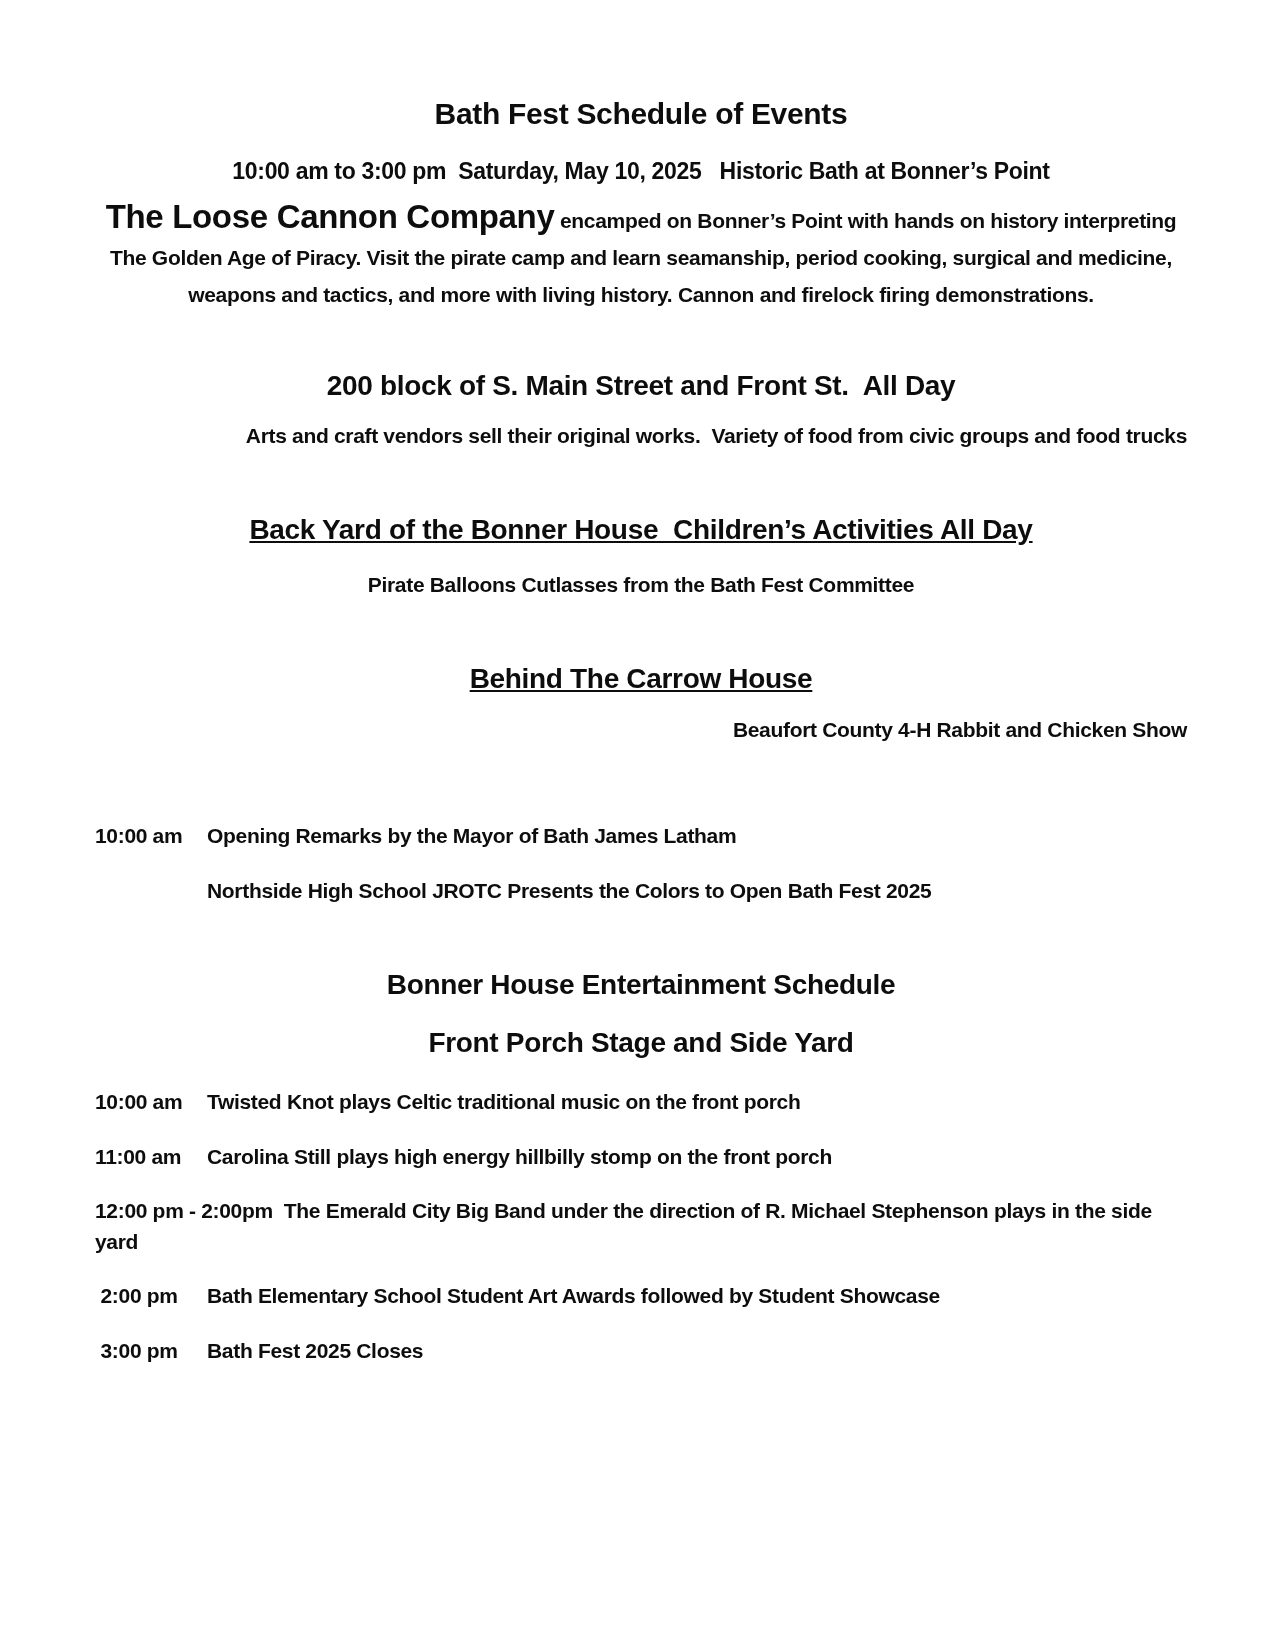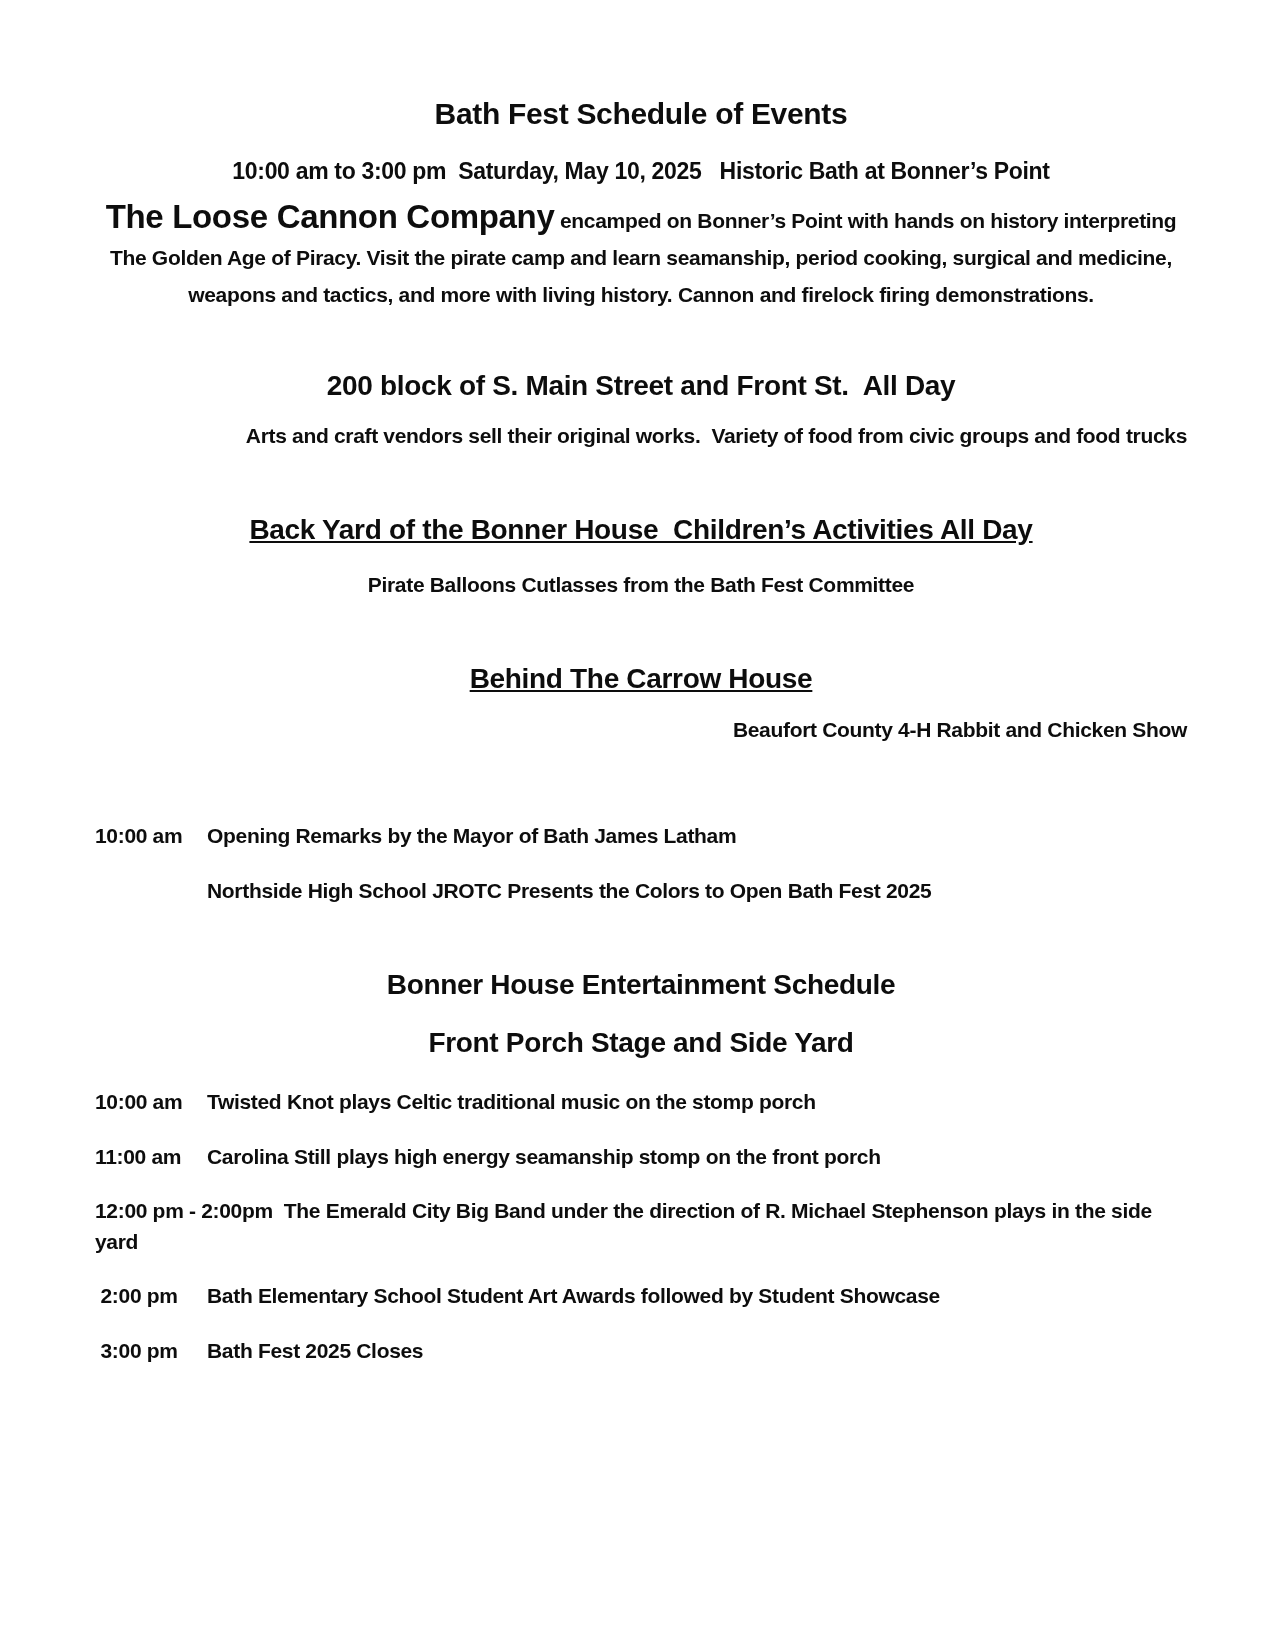--- a/index.html
+++ b/index.html
@@ -93,20 +93,20 @@
 
   <div class="sched-block">
     <p class="sched-row"><span class="time" data-bind="opening.items.0.time">10:00 am</span><span data-bind="opening.items.0.text">Opening Remarks by the Mayor of Bath James Latham</span></p>
     <p class="sched-row"><span class="time" data-bind="opening.items.1.time"></span><span data-bind="opening.items.1.text">Northside High School JROTC Presents the Colors to Open Bath Fest 2025</span></p>
   </div>
 
   <div class="ent-block">
     <h2 class="section-heading" data-bind="entertainment.heading">Bonner House Entertainment Schedule</h2>
     <h2 class="section-heading ent-sub" data-bind="entertainment.subheading">Front Porch Stage and Side Yard</h2>
 
-    <p class="sched-row ent-first"><span class="time" data-bind="entertainment.items.0.time">10:00 am</span><span data-bind="entertainment.items.0.text">Twisted Knot plays Celtic traditional music on the stomp porch</span></p>
-    <p class="sched-row"><span class="time" data-bind="entertainment.items.1.time">11:00 am</span><span data-bind="entertainment.items.1.text">Carolina Still plays high energy seamanship stomp on the front porch</span></p>
+    <p class="sched-row ent-first"><span class="time" data-bind="entertainment.items.0.time">10:00 am</span><span data-bind="entertainment.items.0.text">Twisted Knot plays Celtic traditional music on the front porch</span></p>
+    <p class="sched-row"><span class="time" data-bind="entertainment.items.1.time">11:00 am</span><span data-bind="entertainment.items.1.text">Carolina Still plays high energy hillbilly stomp on the front porch</span></p>
     <p class="sched-row"><span class="time time-inline" data-bind="entertainment.items.2.time">12:00 pm - 2:00pm</span><span data-bind="entertainment.items.2.text">  The Emerald City Big Band under the direction of R. Michael Stephenson plays in the side yard</span></p>
     <p class="sched-row"><span class="time" data-bind="entertainment.items.3.time"> 2:00 pm</span><span data-bind="entertainment.items.3.text">Bath Elementary School Student Art Awards followed by Student Showcase</span></p>
     <p class="sched-row"><span class="time" data-bind="entertainment.items.4.time"> 3:00 pm</span><span data-bind="entertainment.items.4.text">Bath Fest 2025 Closes</span></p>
   </div>
 
 </div>
 
 </body></html>

